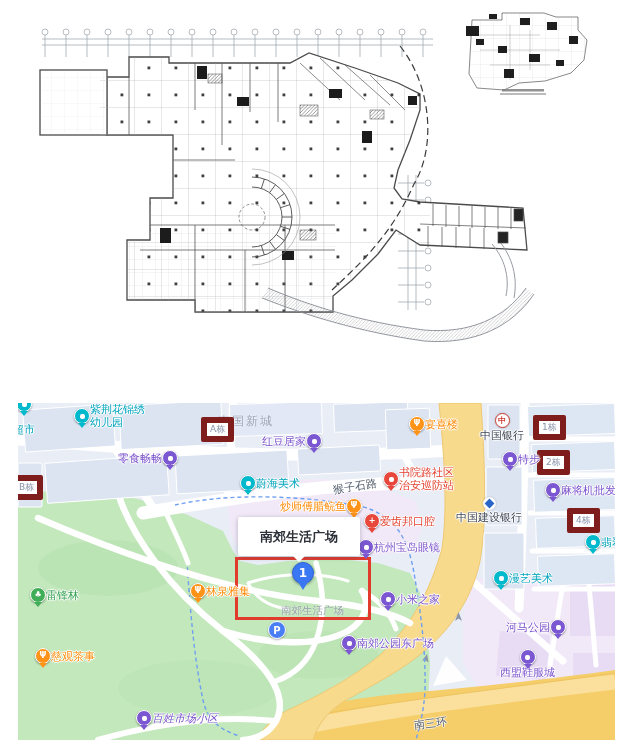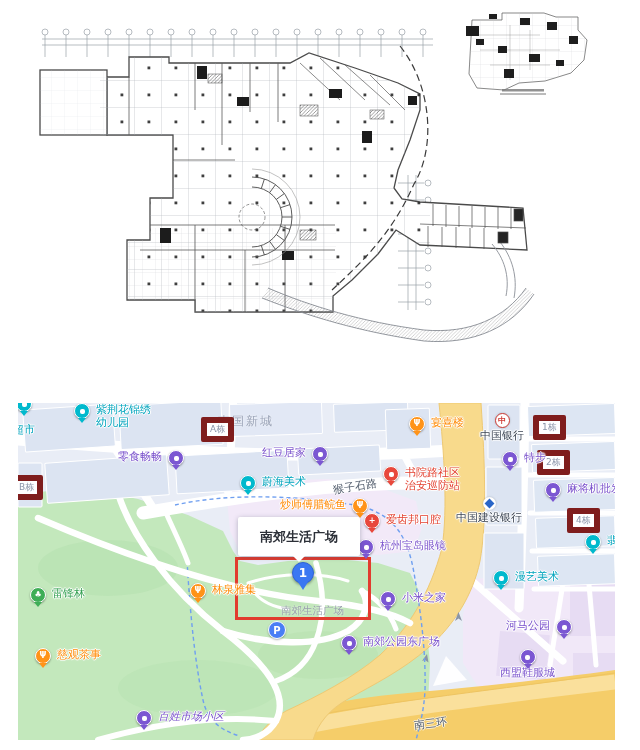--- a/index.html
+++ b/index.html
@@ -3,21 +3,21 @@
 <meta charset="utf-8">
 <style>
   html,body{margin:0;padding:0;background:#fff;}
   .canvas{position:relative;width:640px;height:750px;background:#fff;overflow:hidden;
           font-family:"DejaVu Sans","Liberation Sans",sans-serif;}
   
   .floorplan{position:absolute;left:0;top:0;width:640px;height:395px;}
   
   .map{position:absolute;left:18px;top:403px;width:597px;height:337px;background:#e9edf6;overflow:hidden;}
   .map svg{position:absolute;left:0;top:0;}
-  .poi{position:absolute;display:flex;align-items:flex-start;gap:6px;white-space:nowrap;z-index:6;}
+  .poi{position:absolute;display:flex;align-items:center;gap:0;white-space:nowrap;z-index:6;}
   .poi.col{flex-direction:column;gap:1px;align-items:center;}
   .pin{position:relative;flex:none;width:14px;height:14px;border-radius:50%;border:1.5px solid #fff;
        box-shadow:0 1px 2px rgba(0,0,0,.35);display:flex;align-items:center;justify-content:center;}
   .pin::after{content:"";position:absolute;left:50%;bottom:-5px;transform:translateX(-50%);
        border:4px solid transparent;border-bottom:none;border-top:5px solid;}
   .pin .dot{width:5px;height:5px;border-radius:2px;background:#fff;}
   .pin .g{color:#fff;font-size:8px;line-height:1;font-weight:bold;}
   .p-teal{background:#00b9cd;color:#00b9cd;} .p-purple{background:#7b57d2;color:#7b57d2;}
   .p-orange{background:#ff9318;color:#ff9318;} .p-red{background:#e8483c;color:#e8483c;}
   .p-green{background:#3fae57;color:#3fae57;}
@@ -352,21 +352,21 @@
       </span>
     </div>
 
     <div class="poi" style="left:100px;top:47px;">
       <span class="lbl t-purple">零食畅畅</span>
       <span class="pin p-purple">
           <i class="dot"></i>
         </span>
     </div>
 
-    <div class="poi" style="left:244px;top:43px;">
+    <div class="poi" style="left:244px;top:30px;">
       <span class="lbl t-purple">红豆居家</span>
       <span class="pin p-purple">
           <i class="dot"></i>
         </span>
     </div>
 
     <div class="poi" style="left:222px;top:72px;">
       <span class="pin p-teal">
           <i class="dot"></i>
         </span>

